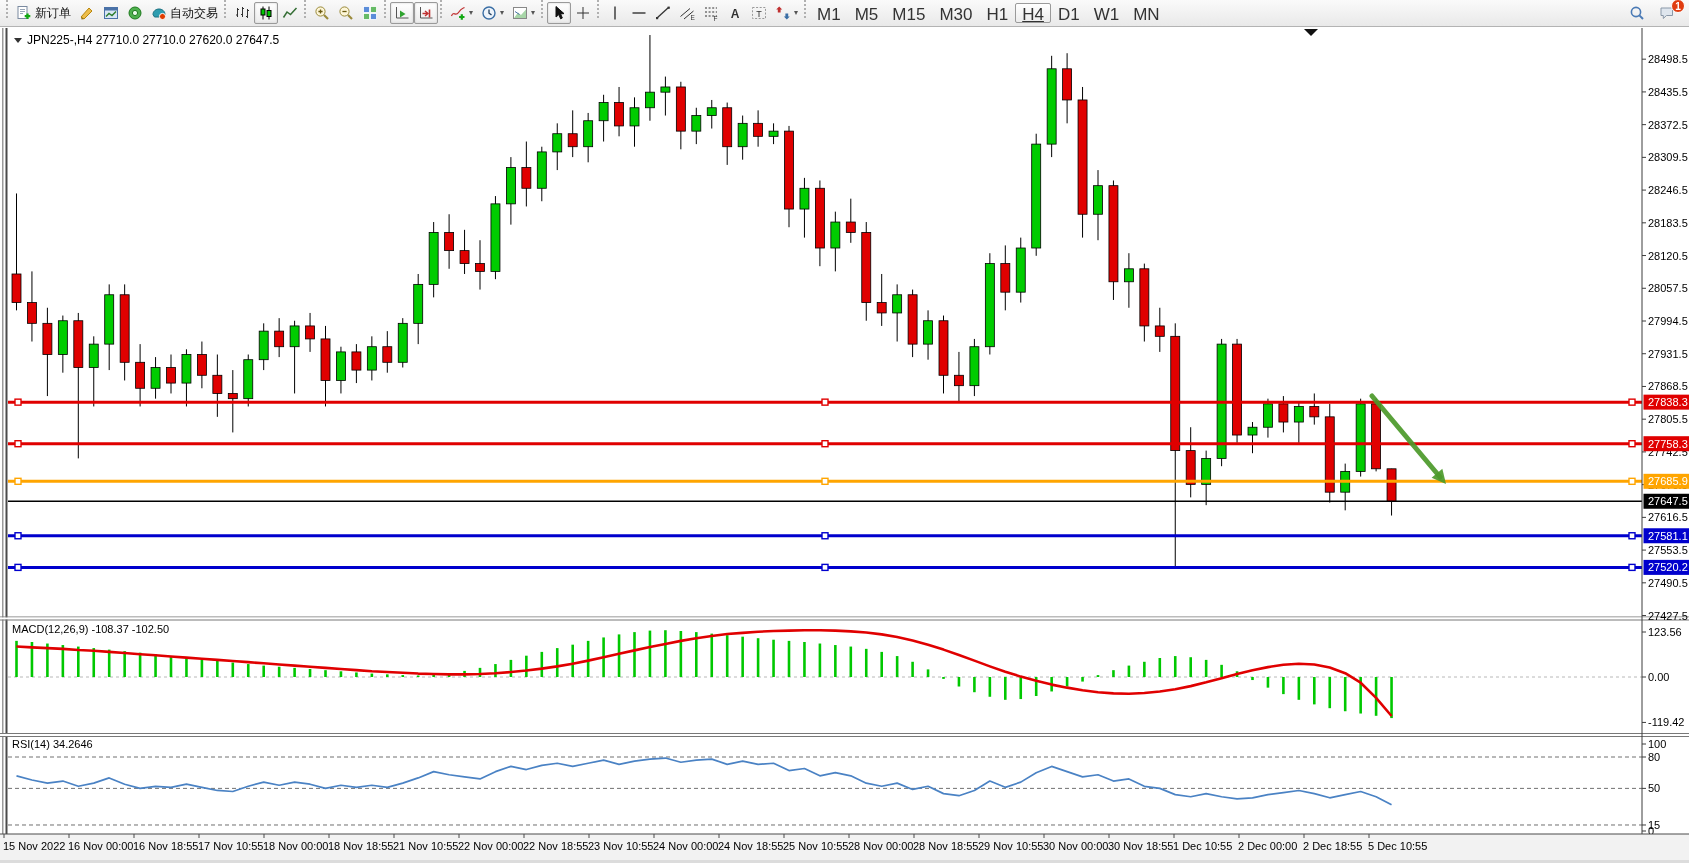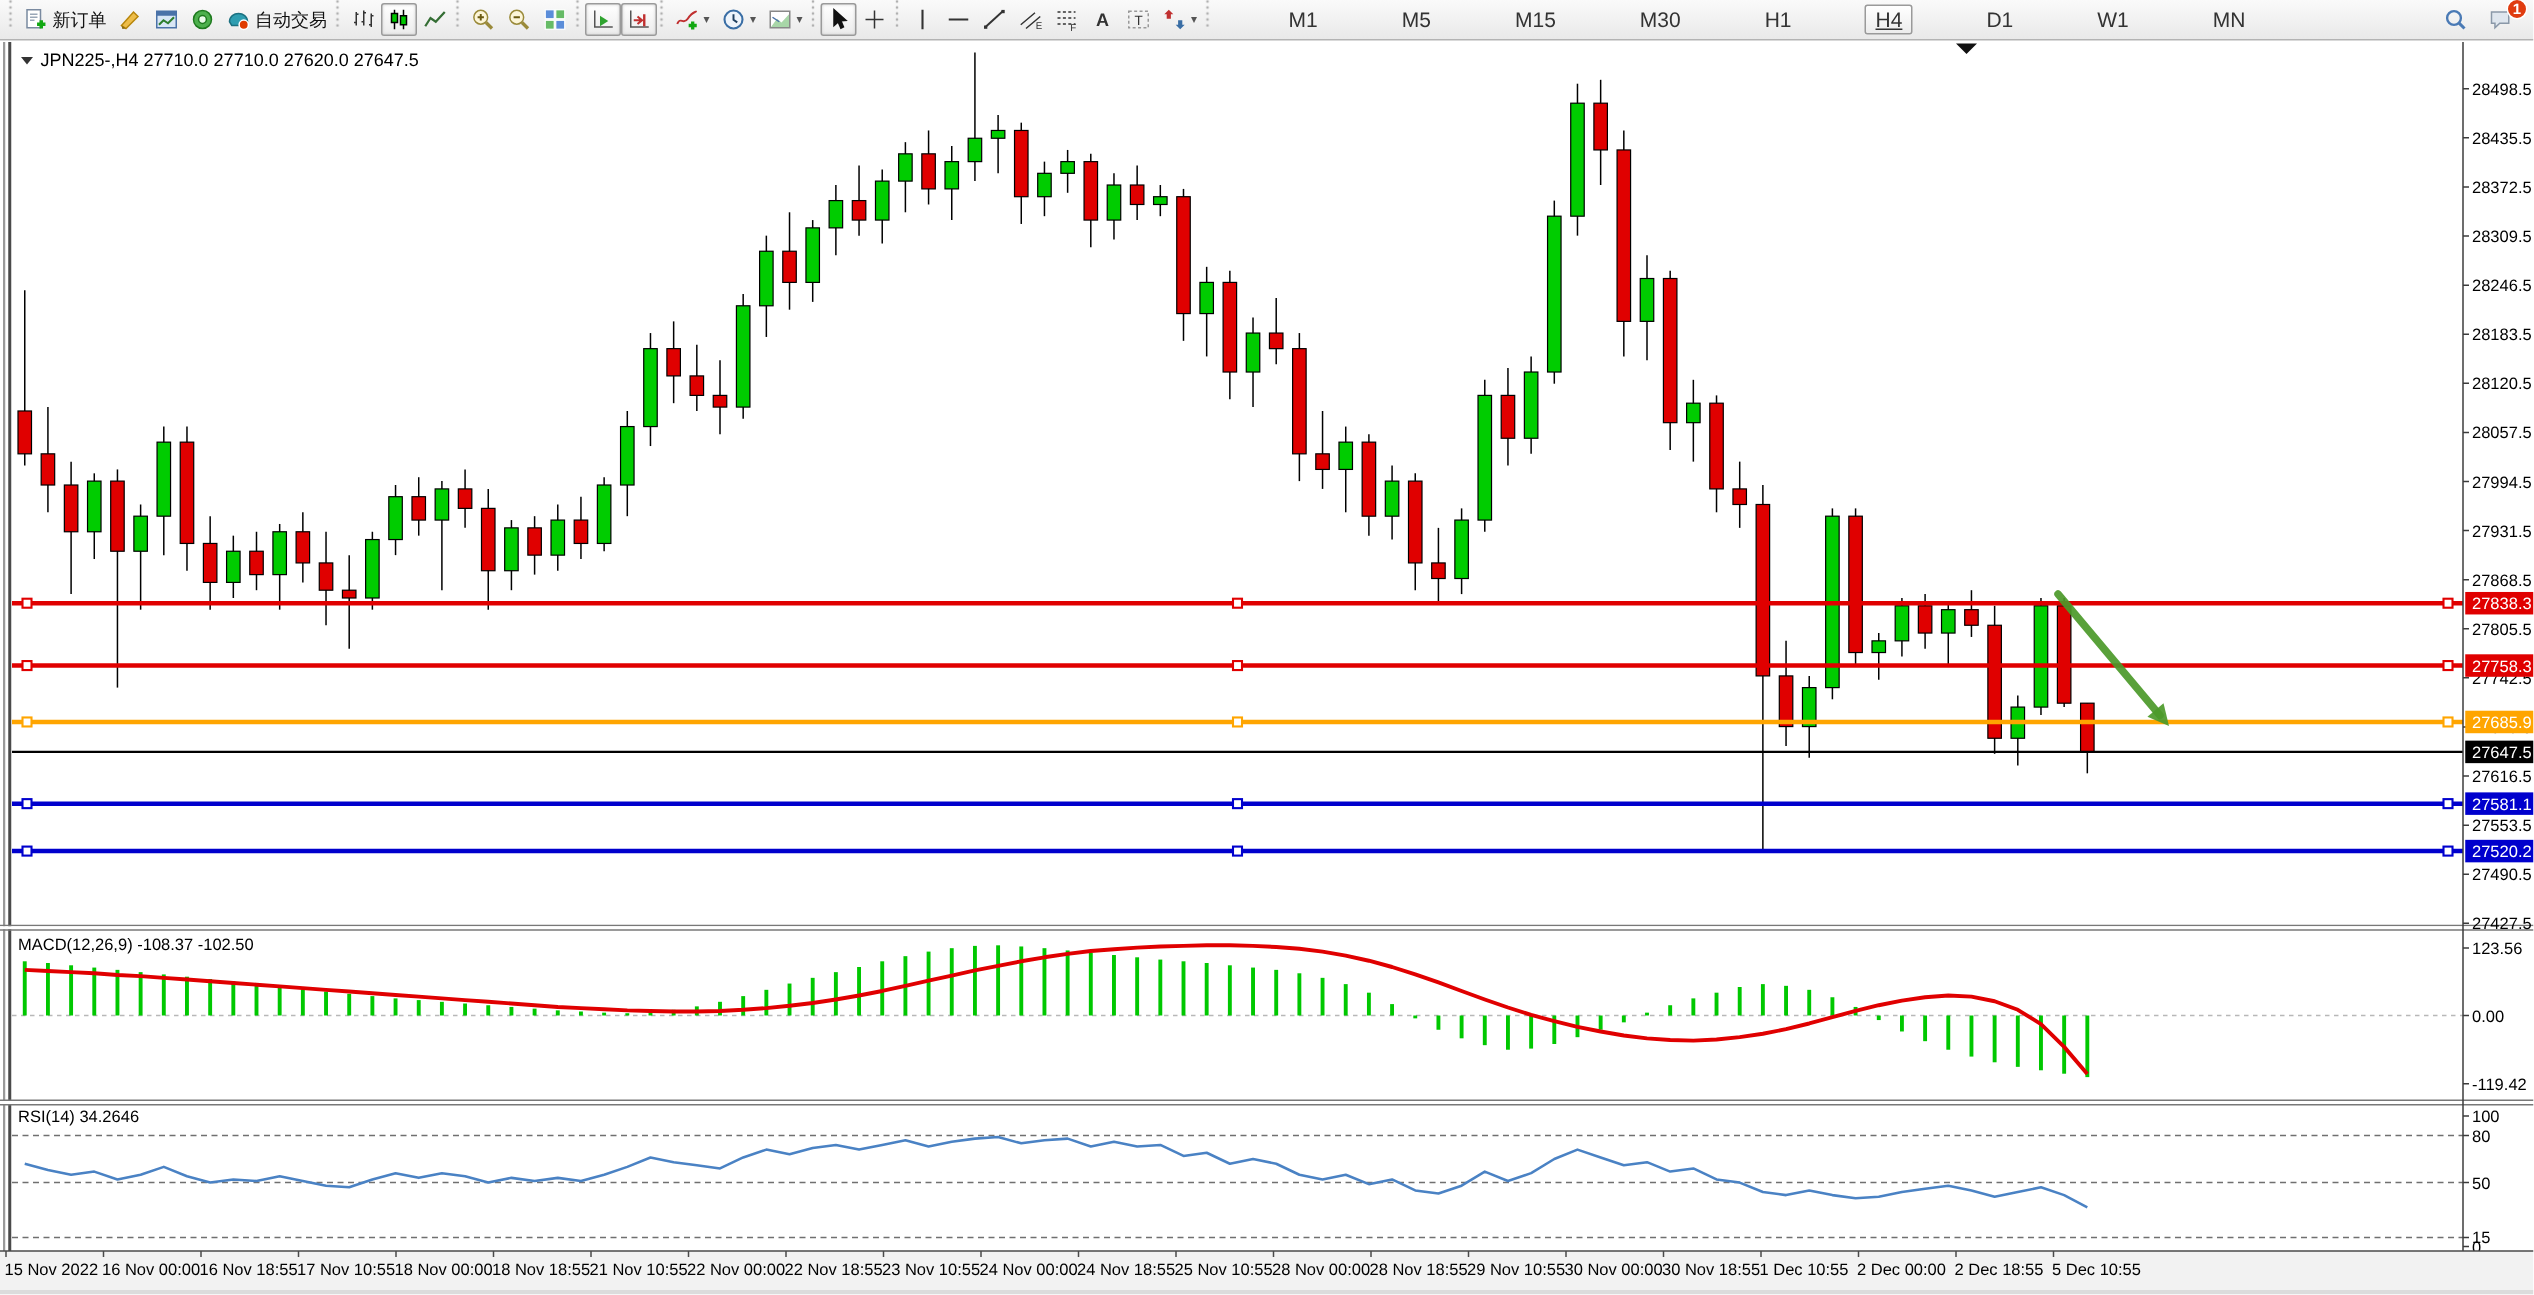--- a/index.html
+++ b/index.html
@@ -14,22 +14,22 @@
     background-image:radial-gradient(circle,#b0b0b0 34%,transparent 38%);
     background-size:4px 4px; background-position:center; }
   .tb-btn { display:flex; align-items:center; gap:3px; height:22px; padding:0 3px;
     border:1px solid transparent; border-radius:2px; background:transparent; cursor:default;
     font-size:12px; color:#222; }
   .tb-btn.active { border-color:#9a9a9a; background:linear-gradient(#ffffff,#ececec);
     box-shadow:inset 0 0 2px #c8c8c8; }
   .tb-btn svg { width:16px; height:16px; display:block; }
   .tb-btn .caret { font-size:8px; color:#555; line-height:1; }
   .tb-label { font-size:12px; color:#111; white-space:nowrap; }
-  .tf-btn { height:20px; padding:1px 6px; font-size:14px; color:#333;
-    border:1px solid transparent; border-radius:2px;margin-left:42px; }
+  .tf-btn { height:20px; padding:1px 6px; font-size:17px; color:#333;
+    border:1px solid transparent; border-radius:2px; }
   .tf-btn.active { border-color:#9a9a9a; background:linear-gradient(#fff,#ececec);text-decoration:underline; }
   .tb-right { margin-left:auto; display:flex; align-items:center; gap:6px; padding-right:6px; }
   .badge { position:absolute; top:-4px; right:-7px; min-width:14px; height:14px; border-radius:8px;
     background:#e03c10; color:#fff; font-size:10px; font-weight:bold; text-align:center;
     line-height:14px; padding:0 2px; border:1px solid #fff; }
   
   #chart-svg { position:absolute; top:0; left:0; z-index:1; }
   text { font-family:"Liberation Sans","DejaVu Sans",sans-serif; }
 </style>
 </head>

